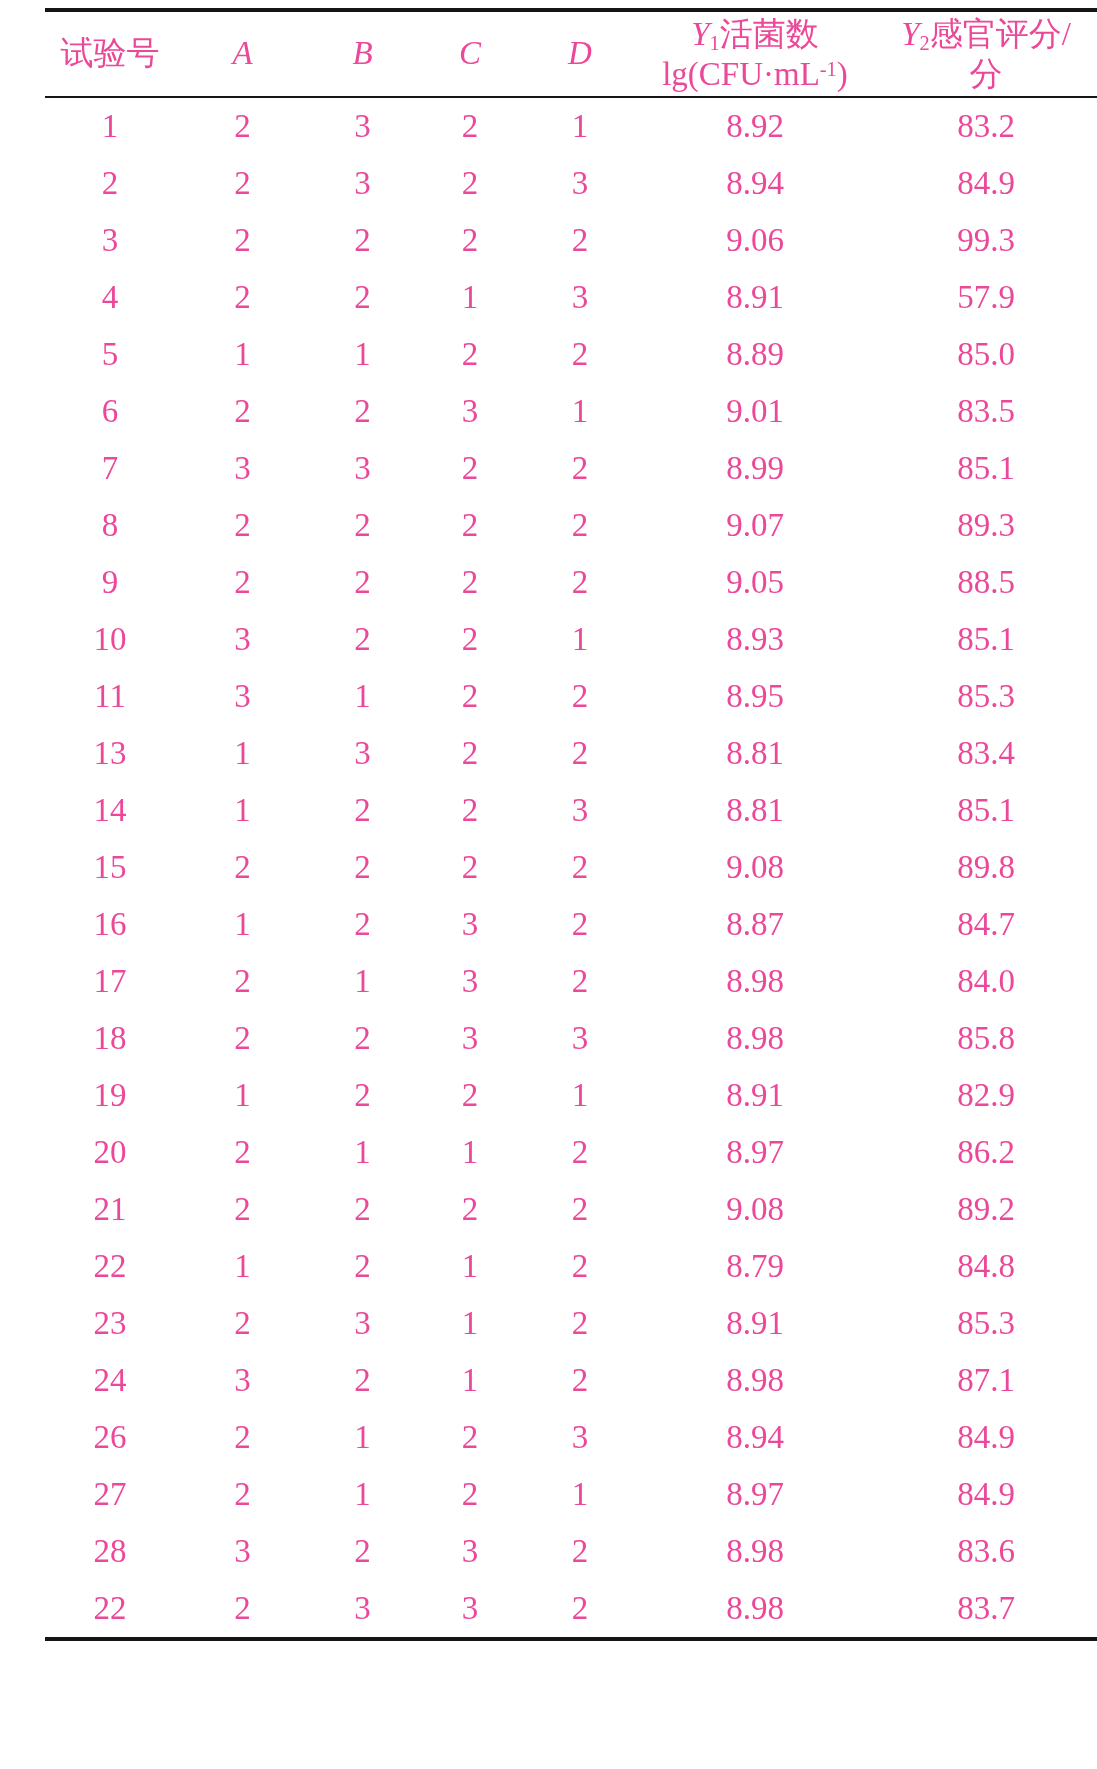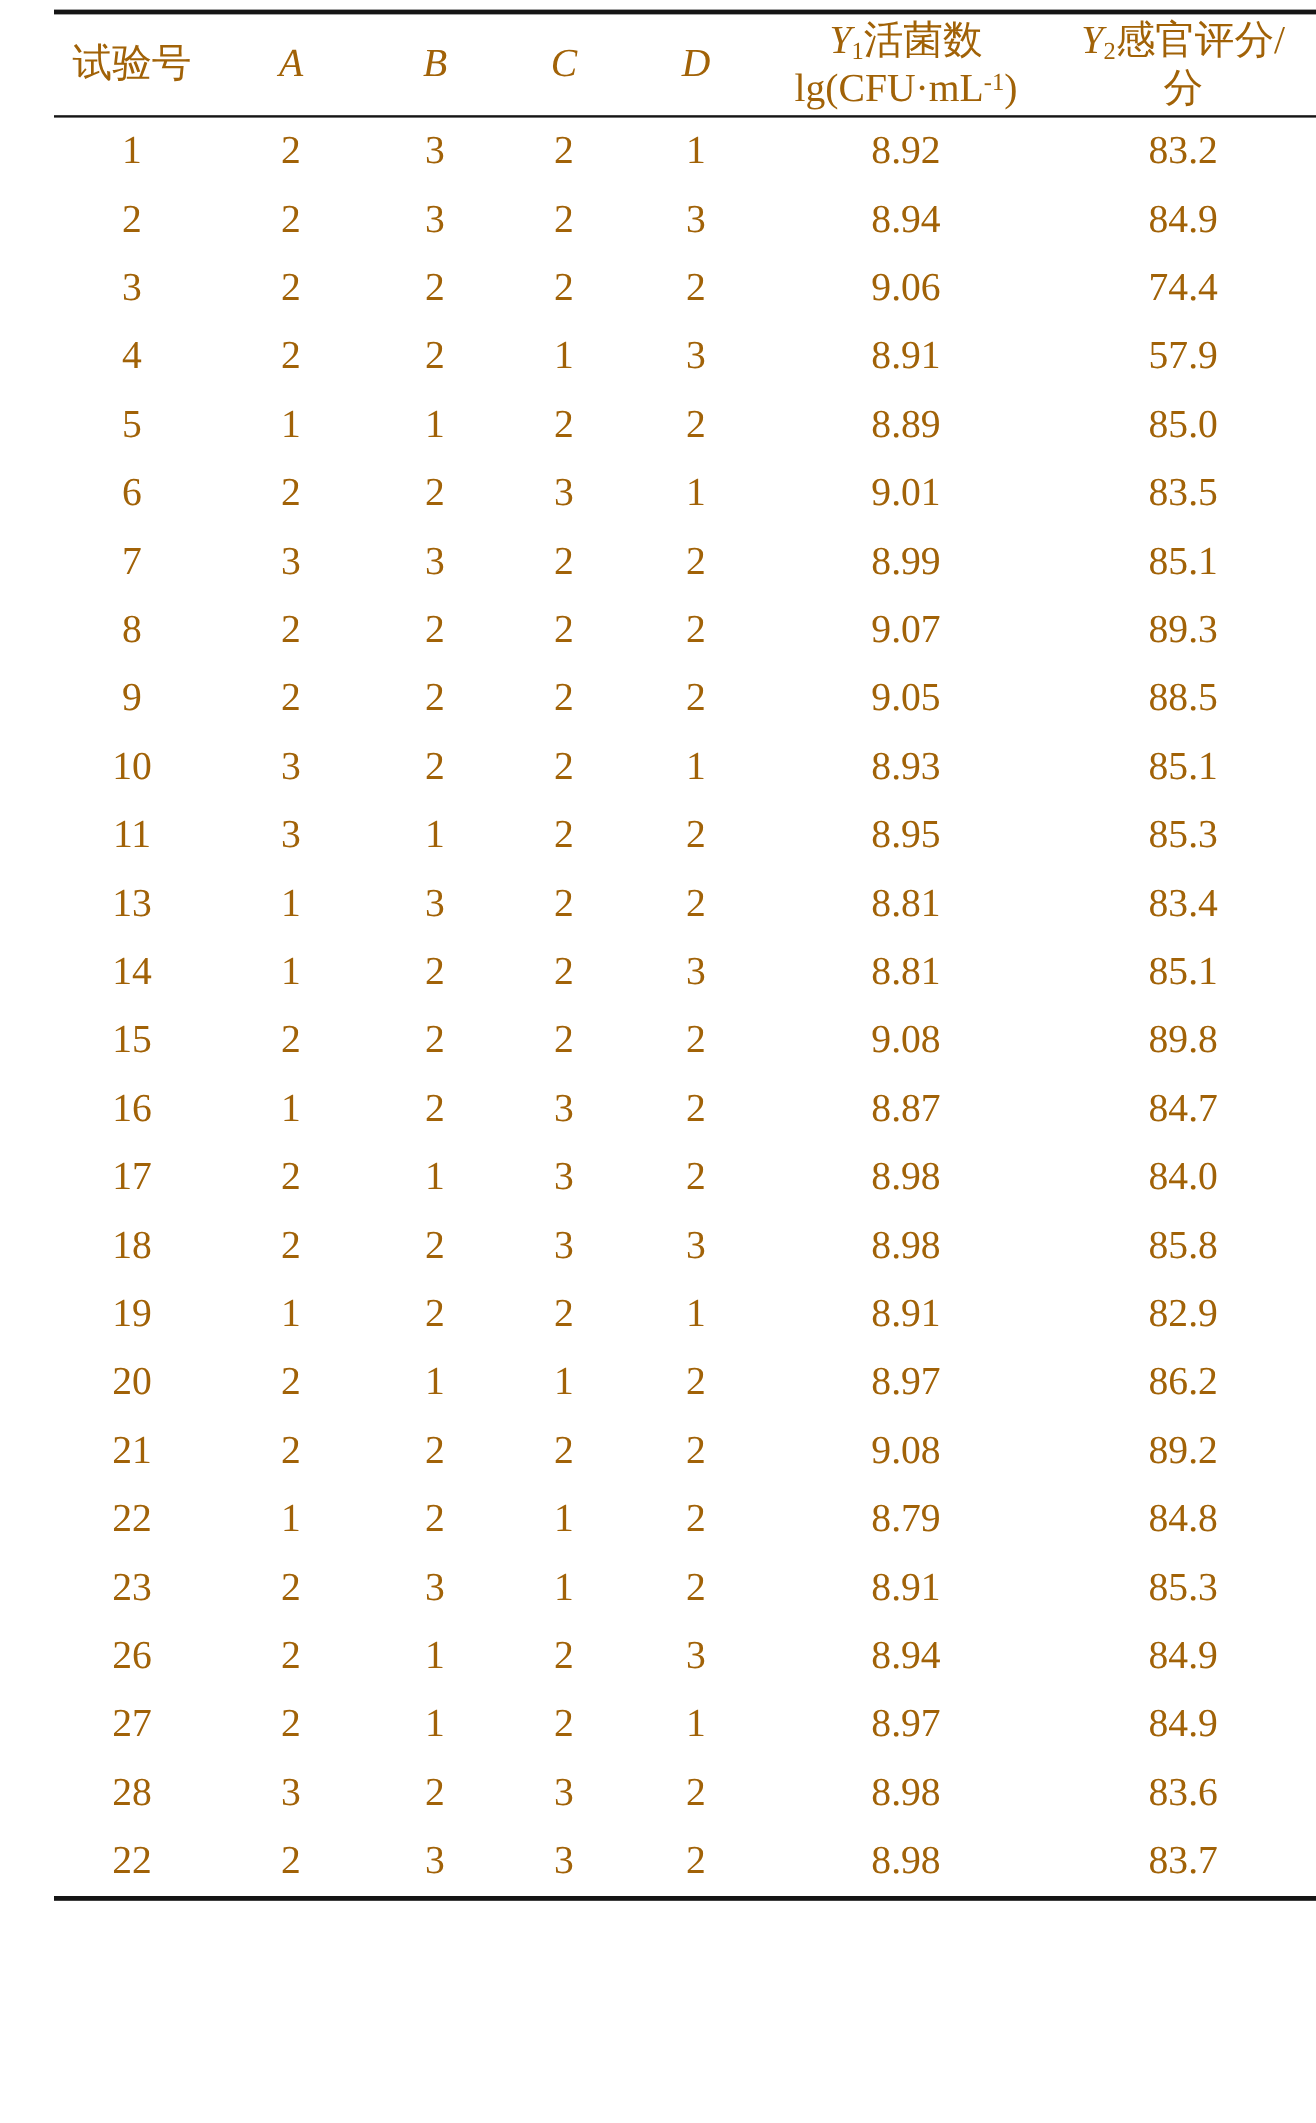--- a/index.html
+++ b/index.html
@@ -6,21 +6,21 @@
     margin: 0;
     padding: 0;
     background: #ffffff;
   }
   .page {
     position: relative;
     width: 1097px;
     height: 1769px;
     background: #ffffff;
     font-family: "Liberation Serif", "DejaVu Serif", serif;
-    color: #a16207;
+    color: #ec4899;
     overflow: hidden;
   }
   table.data-table {
     position: absolute;
     left: 45px;
     top: 8px;
     width: 1052px;
     border-collapse: collapse;
     table-layout: fixed;
     border-top: 4px solid #151515;
@@ -124,21 +124,21 @@
           <td>8.94</td>
           <td>84.9</td>
         </tr>
         <tr>
           <td>3</td>
           <td>2</td>
           <td>2</td>
           <td>2</td>
           <td>2</td>
           <td>9.06</td>
-          <td>74.4</td>
+          <td>99.3</td>
         </tr>
         <tr>
           <td>4</td>
           <td>2</td>
           <td>2</td>
           <td>1</td>
           <td>3</td>
           <td>8.91</td>
           <td>57.9</td>
         </tr>
@@ -296,20 +296,29 @@
           <td>84.8</td>
         </tr>
         <tr>
           <td>23</td>
           <td>2</td>
           <td>3</td>
           <td>1</td>
           <td>2</td>
           <td>8.91</td>
           <td>85.3</td>
+        </tr>
+        <tr>
+          <td>24</td>
+          <td>3</td>
+          <td>2</td>
+          <td>1</td>
+          <td>2</td>
+          <td>8.98</td>
+          <td>87.1</td>
         </tr>
         <tr>
           <td>26</td>
           <td>2</td>
           <td>1</td>
           <td>2</td>
           <td>3</td>
           <td>8.94</td>
           <td>84.9</td>
         </tr>

